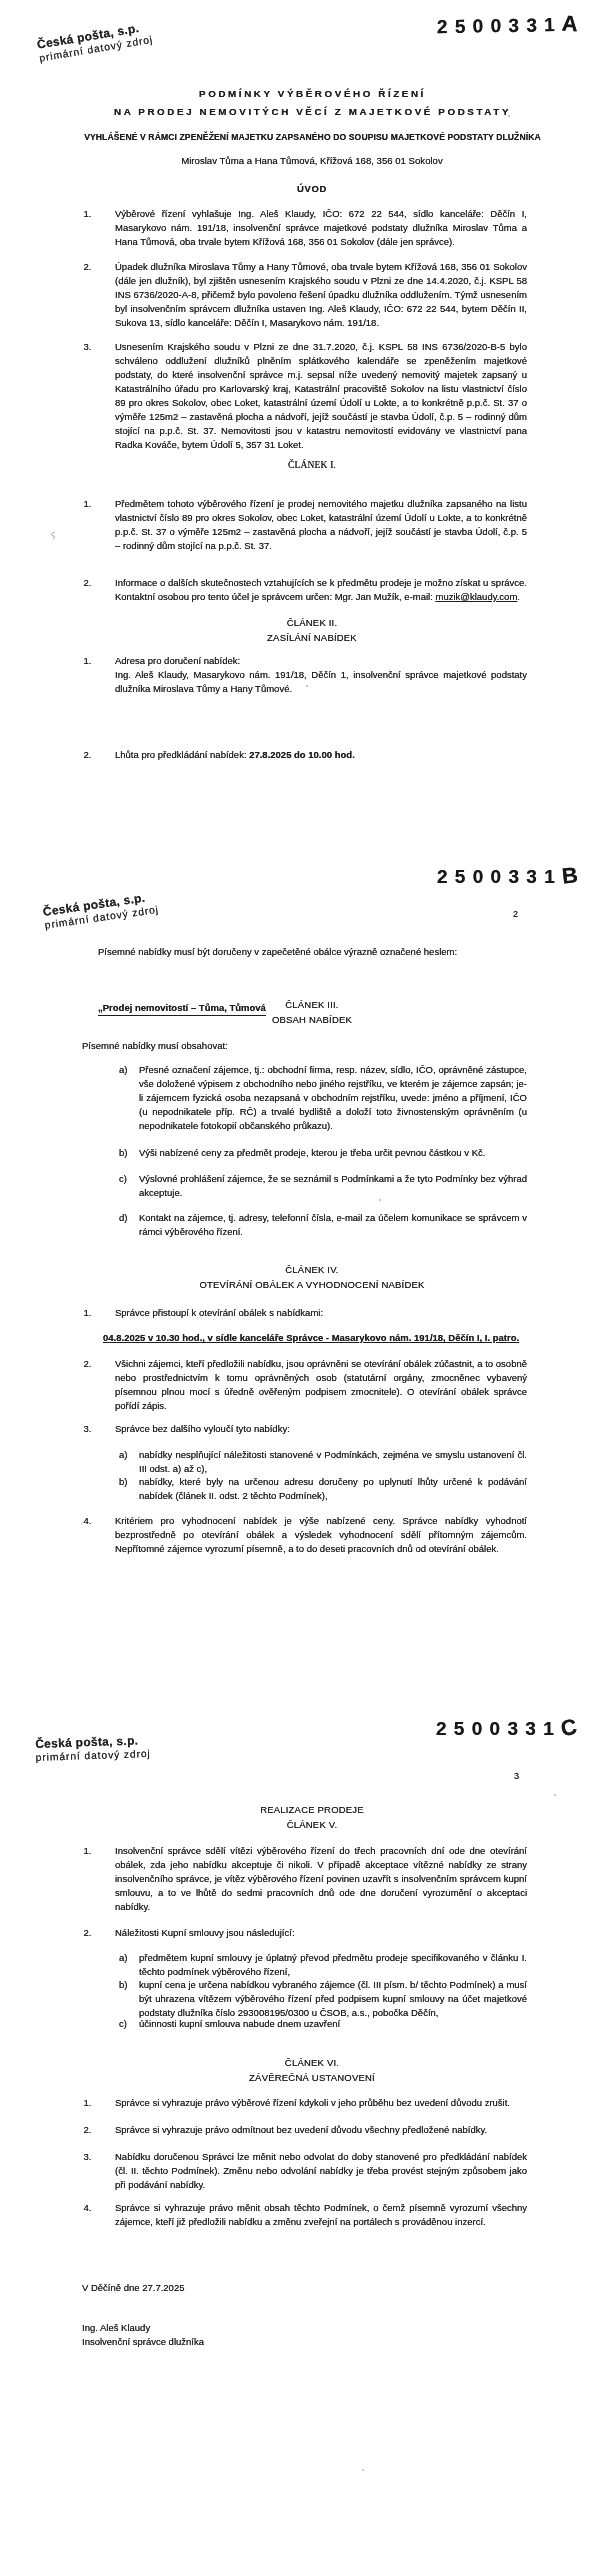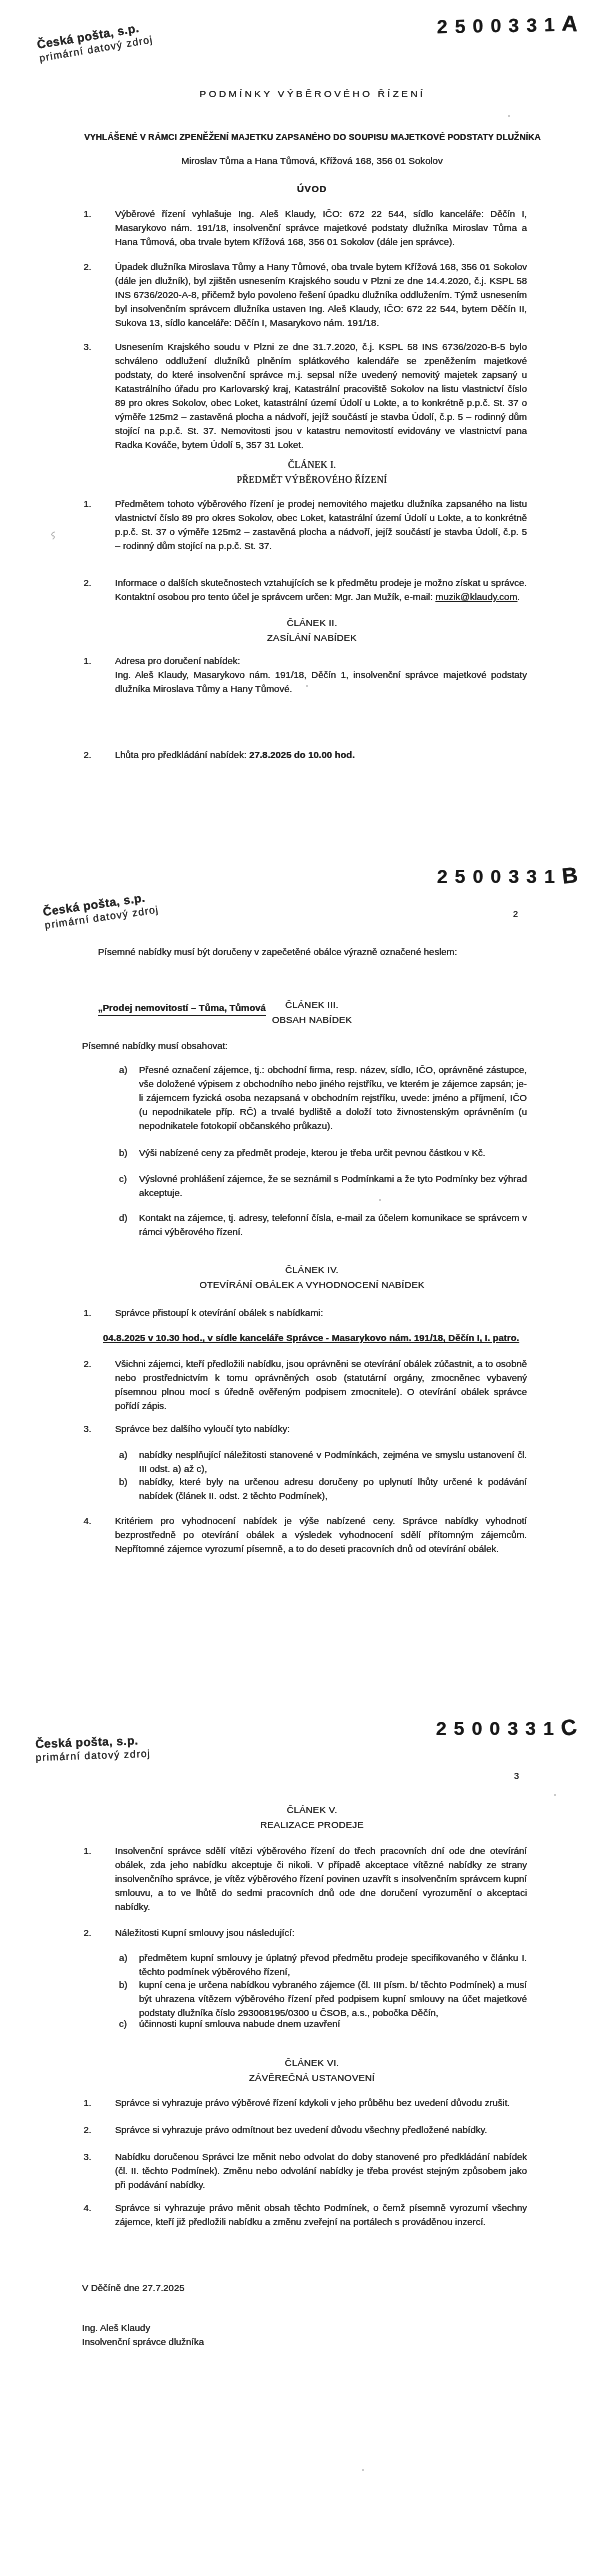--- a/index.html
+++ b/index.html
@@ -12,21 +12,21 @@
   .num-item{position:absolute;left:82px;width:445px;}
   .num-item .n{position:absolute;left:1.5px;top:0;width:19px;}
   .num-item .t{margin-left:33px;text-align:justify;}
   
   .let-item{position:absolute;left:103px;width:424px;}
   .let-item .n{position:absolute;left:16px;top:0;width:17.5px;}
   .let-item .t{margin-left:36px;text-align:justify;}
   .body-par{position:absolute;left:98px;width:428px;}
   .center-h{position:absolute;left:98px;width:428px;text-align:center;letter-spacing:0.2px;}
   .center-h div{line-height:14.6px;}
-  .title{position:absolute;left:72px;width:481px;text-align:center;font-weight:normal;
+  .title{position:absolute;left:72px;width:481px;text-align:center;font-weight:bold;
          font-size:9.8px;letter-spacing:2.6px;line-height:17.5px;}
   .subtitle{position:absolute;left:72px;width:481px;text-align:center;font-weight:bold;
             font-size:8.6px;letter-spacing:0.1px;}
   .debtor{position:absolute;left:98px;width:428px;text-align:center;font-size:9.6px;}
   .stamp{position:absolute;transform-origin:left top;color:#242424;}
   .stamp .l1{font-weight:bold;font-size:12px;letter-spacing:0.3px;line-height:14px;}
   .stamp .l2{font-size:10.3px;letter-spacing:0.9px;line-height:13px;}
   .docnum{position:absolute;color:#181818;white-space:nowrap;}
   .docnum .digits{font-weight:bold;font-size:19px;letter-spacing:7.3px;}
   .docnum .suffix{display:inline-block;font-weight:bold;font-size:22px;margin-left:0px;
@@ -49,20 +49,21 @@
     <div class="stamp" style="top:38px;left:36px;transform:rotate(-9.5deg);">
       <div class="l1">Česká pošta, s.p.</div>
       <div class="l2">primární datový zdroj</div>
     </div>
     <div class="docnum" style="top:17.5px;left:437px;transform:rotate(-1deg);">
       <span class="digits">2500331</span><span class="suffix">A</span>
     </div>
 
     <div class="title" style="top:85px;">
       <div>PODMÍNKY VÝBĚROVÉHO ŘÍZENÍ</div>
+      <div>NA PRODEJ NEMOVITÝCH VĚCÍ Z MAJETKOVÉ PODSTATY</div>
     </div>
     <div class="subtitle" style="top:130px;">VYHLÁŠENÉ V RÁMCI ZPENĚŽENÍ MAJETKU ZAPSANÉHO DO SOUPISU MAJETKOVÉ PODSTATY DLUŽNÍKA</div>
     <div class="debtor" style="top:154px;">Miroslav Tůma a Hana Tůmová, Křížová 168, 356 01 Sokolov</div>
 
     <div class="center-h bold" style="top:182px;letter-spacing:0.7px;">ÚVOD</div>
 
     <div class="num-item" style="top:207px;">
       <span class="n">1.</span>
       <div class="t">Výběrové řízení vyhlašuje Ing. Aleš Klaudy, IČO: 672 22 544, sídlo kanceláře: Děčín I, Masarykovo nám. 191/18, insolvenční správce majetkové podstaty dlužníka Miroslav Tůma a Hana Tůmová, oba trvale bytem Křížová 168, 356 01 Sokolov (dále jen správce).</div>
     </div>
@@ -70,21 +71,20 @@
       <span class="n">2.</span>
       <div class="t">Úpadek dlužníka Miroslava Tůmy a Hany Tůmové, oba trvale bytem Křížová 168, 356 01 Sokolov (dále jen dlužník), byl zjištěn usnesením Krajského soudu v Plzni ze dne 14.4.2020, č.j. KSPL 58 INS 6736/2020-A-8, přičemž bylo povoleno řešení úpadku dlužníka oddlužením. Týmž usnesením byl insolvenčním správcem dlužníka ustaven Ing. Aleš Klaudy, IČO: 672 22 544, bytem Děčín II, Sukova 13, sídlo kanceláře: Děčín I, Masarykovo nám. 191/18.</div>
     </div>
     <div class="num-item" style="top:340px;">
       <span class="n">3.</span>
       <div class="t">Usnesením Krajského soudu v Plzni ze dne 31.7.2020, č.j. KSPL 58 INS 6736/2020-B-5 bylo schváleno oddlužení dlužníků plněním splátkového kalendáře se zpeněžením majetkové podstaty, do které insolvenční správce m.j. sepsal níže uvedený nemovitý majetek zapsaný u Katastrálního úřadu pro Karlovarský kraj, Katastrální pracoviště Sokolov na listu vlastnictví číslo 89 pro okres Sokolov, obec Loket, katastrální území Údolí u Lokte, a to konkrétně p.p.č. St. 37 o výměře 125m2 – zastavěná plocha a nádvoří, jejíž součástí je stavba Údolí, č.p. 5 – rodinný dům stojící na p.p.č. St. 37.  Nemovitosti jsou v katastru nemovitostí evidovány ve vlastnictví pana Radka Kováče, bytem Údolí 5, 357 31 Loket.</div>
     </div>
 
     <div class="center-h" style="top:458px;font-family:Liberation Serif, serif;">
       <div>ČLÁNEK I.</div>
-      <div>PŘEDMĚT VÝBĚROVÉHO ŘÍZENÍ</div>
     </div>
 
     <div class="num-item" style="top:497px;">
       <span class="n">1.</span>
       <div class="t">Předmětem tohoto výběrového řízení je prodej nemovitého majetku dlužníka zapsaného na listu vlastnictví číslo 89 pro okres Sokolov, obec Loket, katastrální území Údolí u Lokte, a to konkrétně p.p.č. St. 37 o výměře 125m2 – zastavěná plocha a nádvoří, jejíž součástí je stavba Údolí, č.p. 5 – rodinný dům stojící na p.p.č. St. 37.</div>
     </div>
     <div class="pencil" style="top:531px;left:51px;">
       <svg width="7.3" height="8.7" viewBox="0 0 10 12">
           <path d="M8 2 C3 1,1 5,4 6 C7 7,4 11,2 10" fill="none" stroke="#8d8d8d" stroke-width="1"></path>
         </svg>
@@ -188,22 +188,22 @@
     <div class="docnum" style="top:1721px;left:436px;">
       <span class="digits">2500331</span><span class="suffix" style="transform:rotate(-10deg);">C</span>
     </div>
     <div class="stamp" style="top:1737px;left:35px;transform:rotate(-2deg);">
       <div class="l1">Česká pošta, s.p.</div>
       <div class="l2">primární datový zdroj</div>
     </div>
     <div class="pageno" style="top:1769px;left:514px;">3</div>
 
     <div class="center-h" style="top:1803px;">
+      <div>REALIZACE PRODEJE</div>
       <div>ČLÁNEK V.</div>
-      <div>REALIZACE PRODEJE</div>
     </div>
 
     <div class="num-item" style="top:1844px;">
       <span class="n">1.</span>
       <div class="t">Insolvenční správce sdělí vítězi výběrového řízení do třech pracovních dní ode dne otevírání obálek, zda jeho nabídku akceptuje či nikoli. V případě akceptace vítězné nabídky ze strany insolvenčního správce, je vítěz výběrového řízení povinen uzavřít s insolvenčním správcem kupní smlouvu, a to ve lhůtě do sedmi pracovních dnů ode dne doručení vyrozumění o akceptaci nabídky.</div>
     </div>
     <div class="num-item" style="top:1926px;">
       <span class="n">2.</span>
       <div class="t">Náležitosti Kupní smlouvy jsou následující:</div>
     </div>

